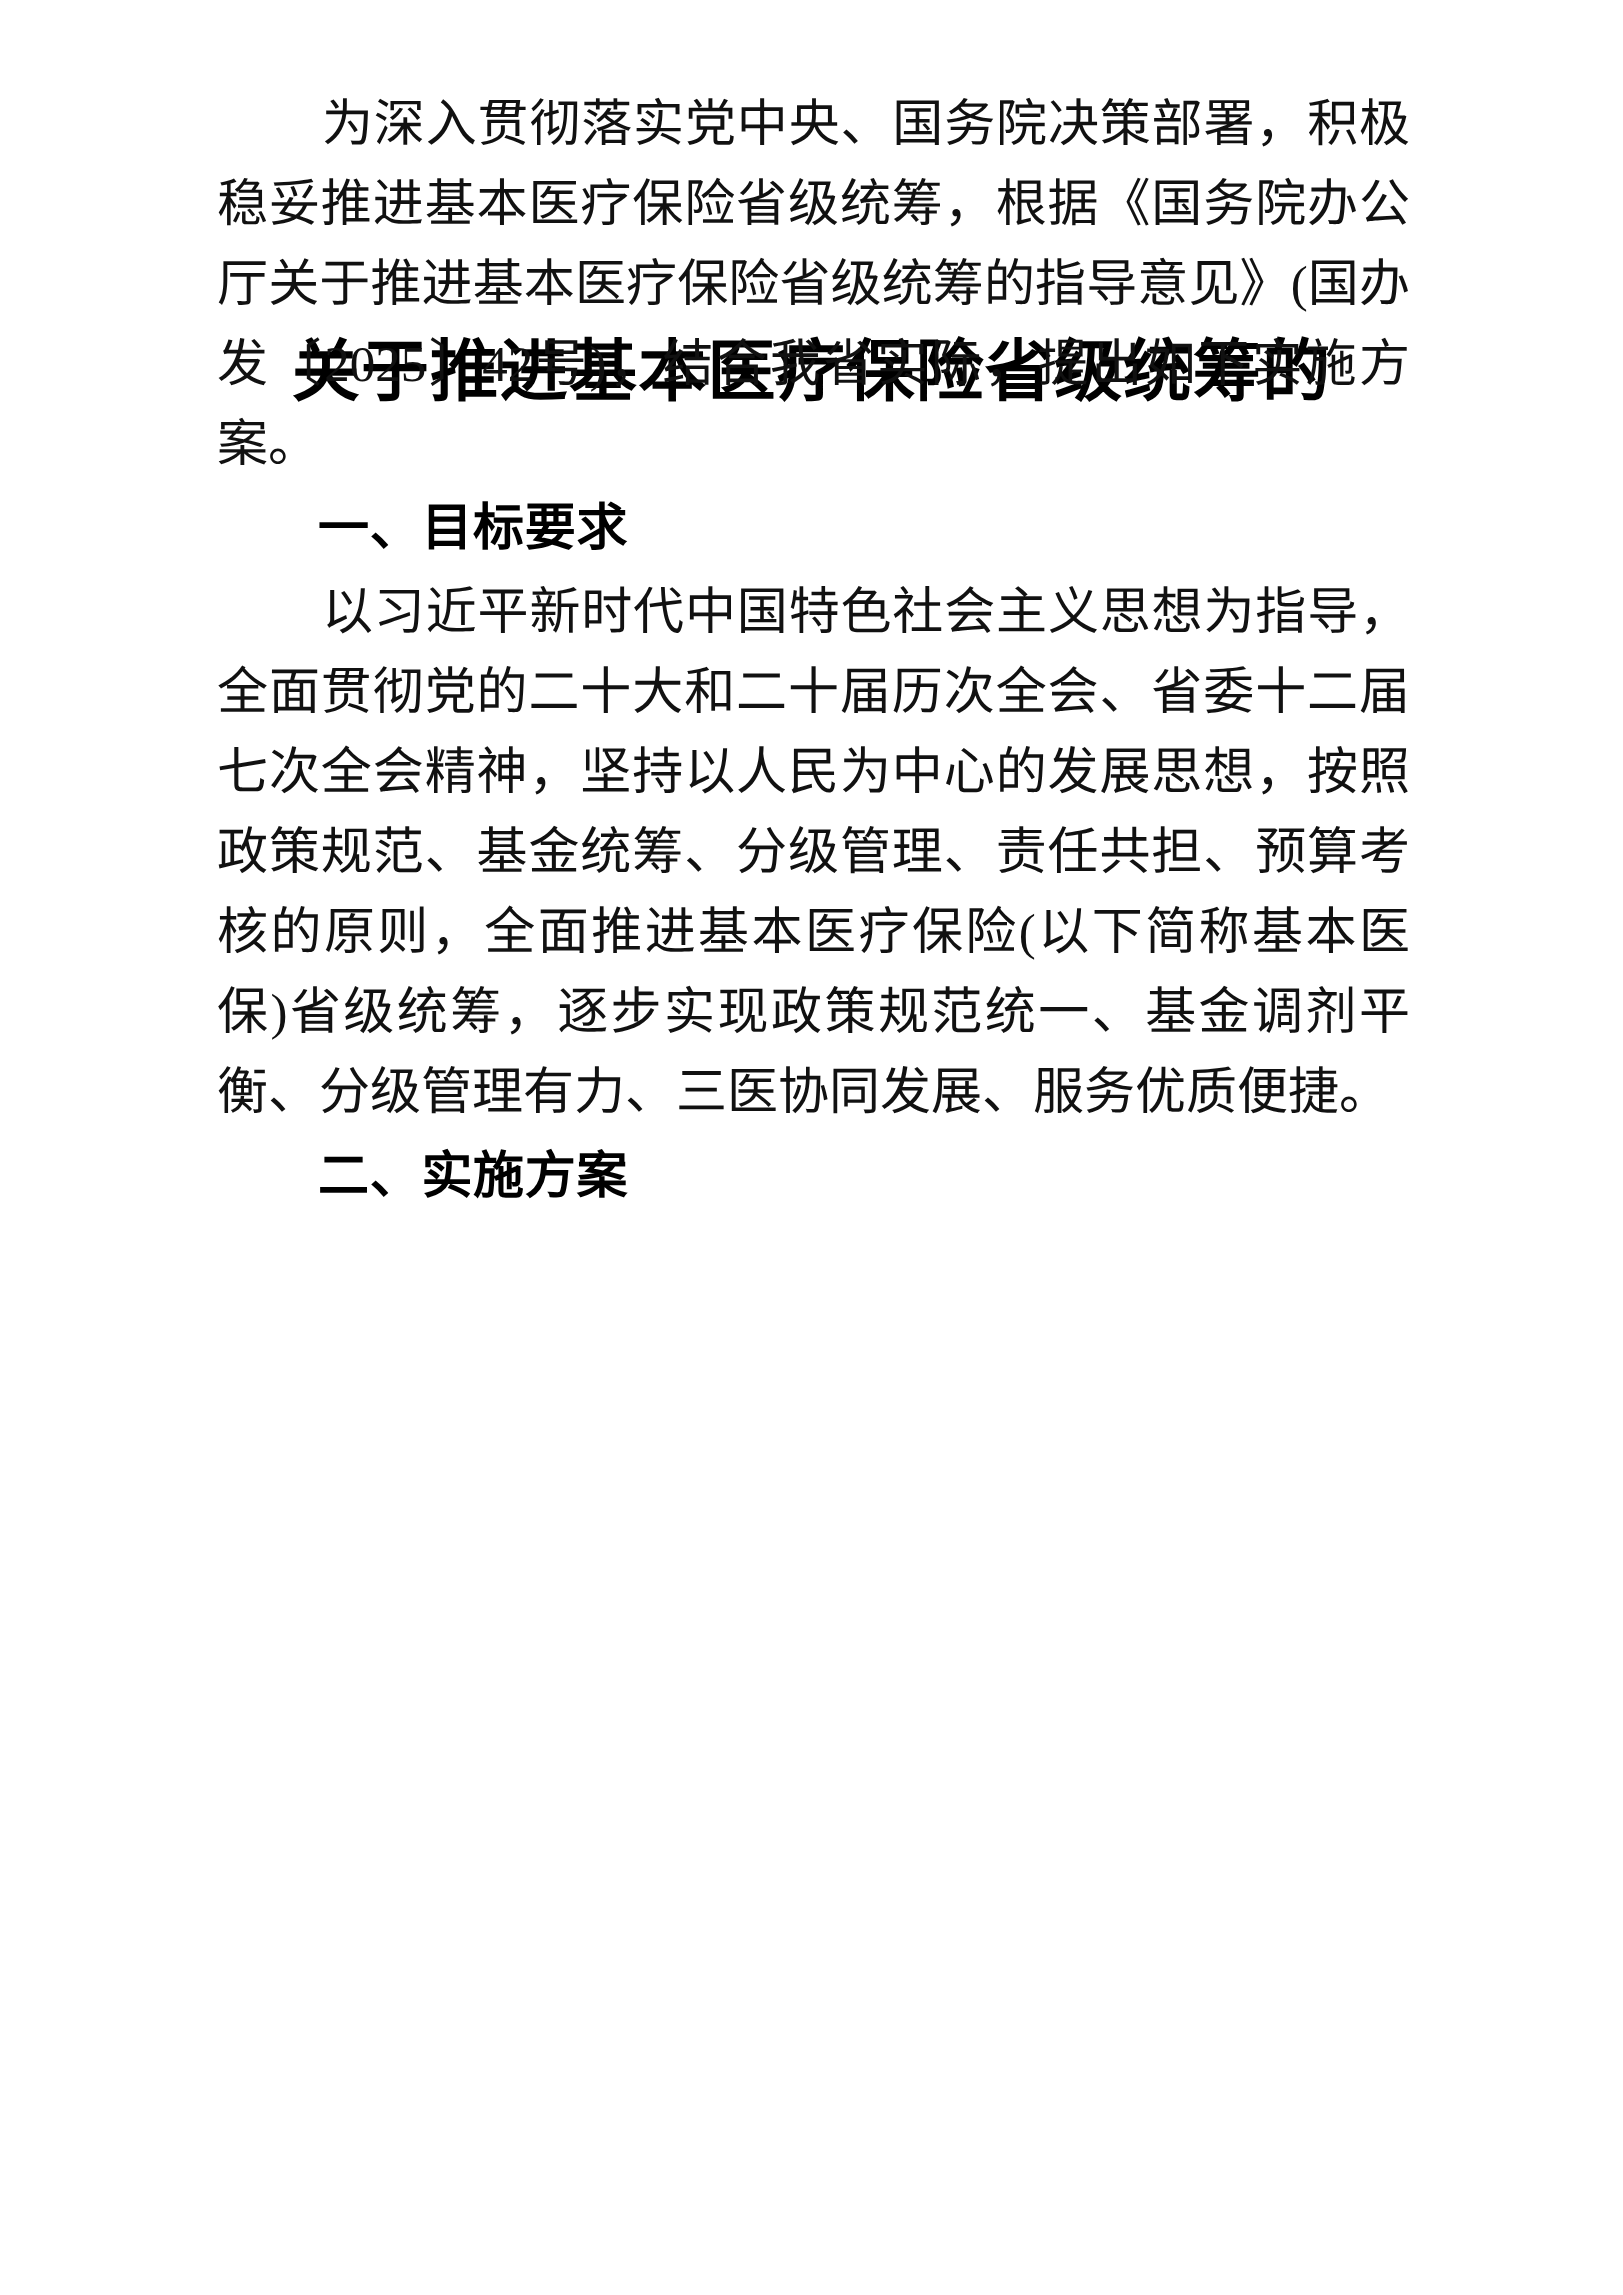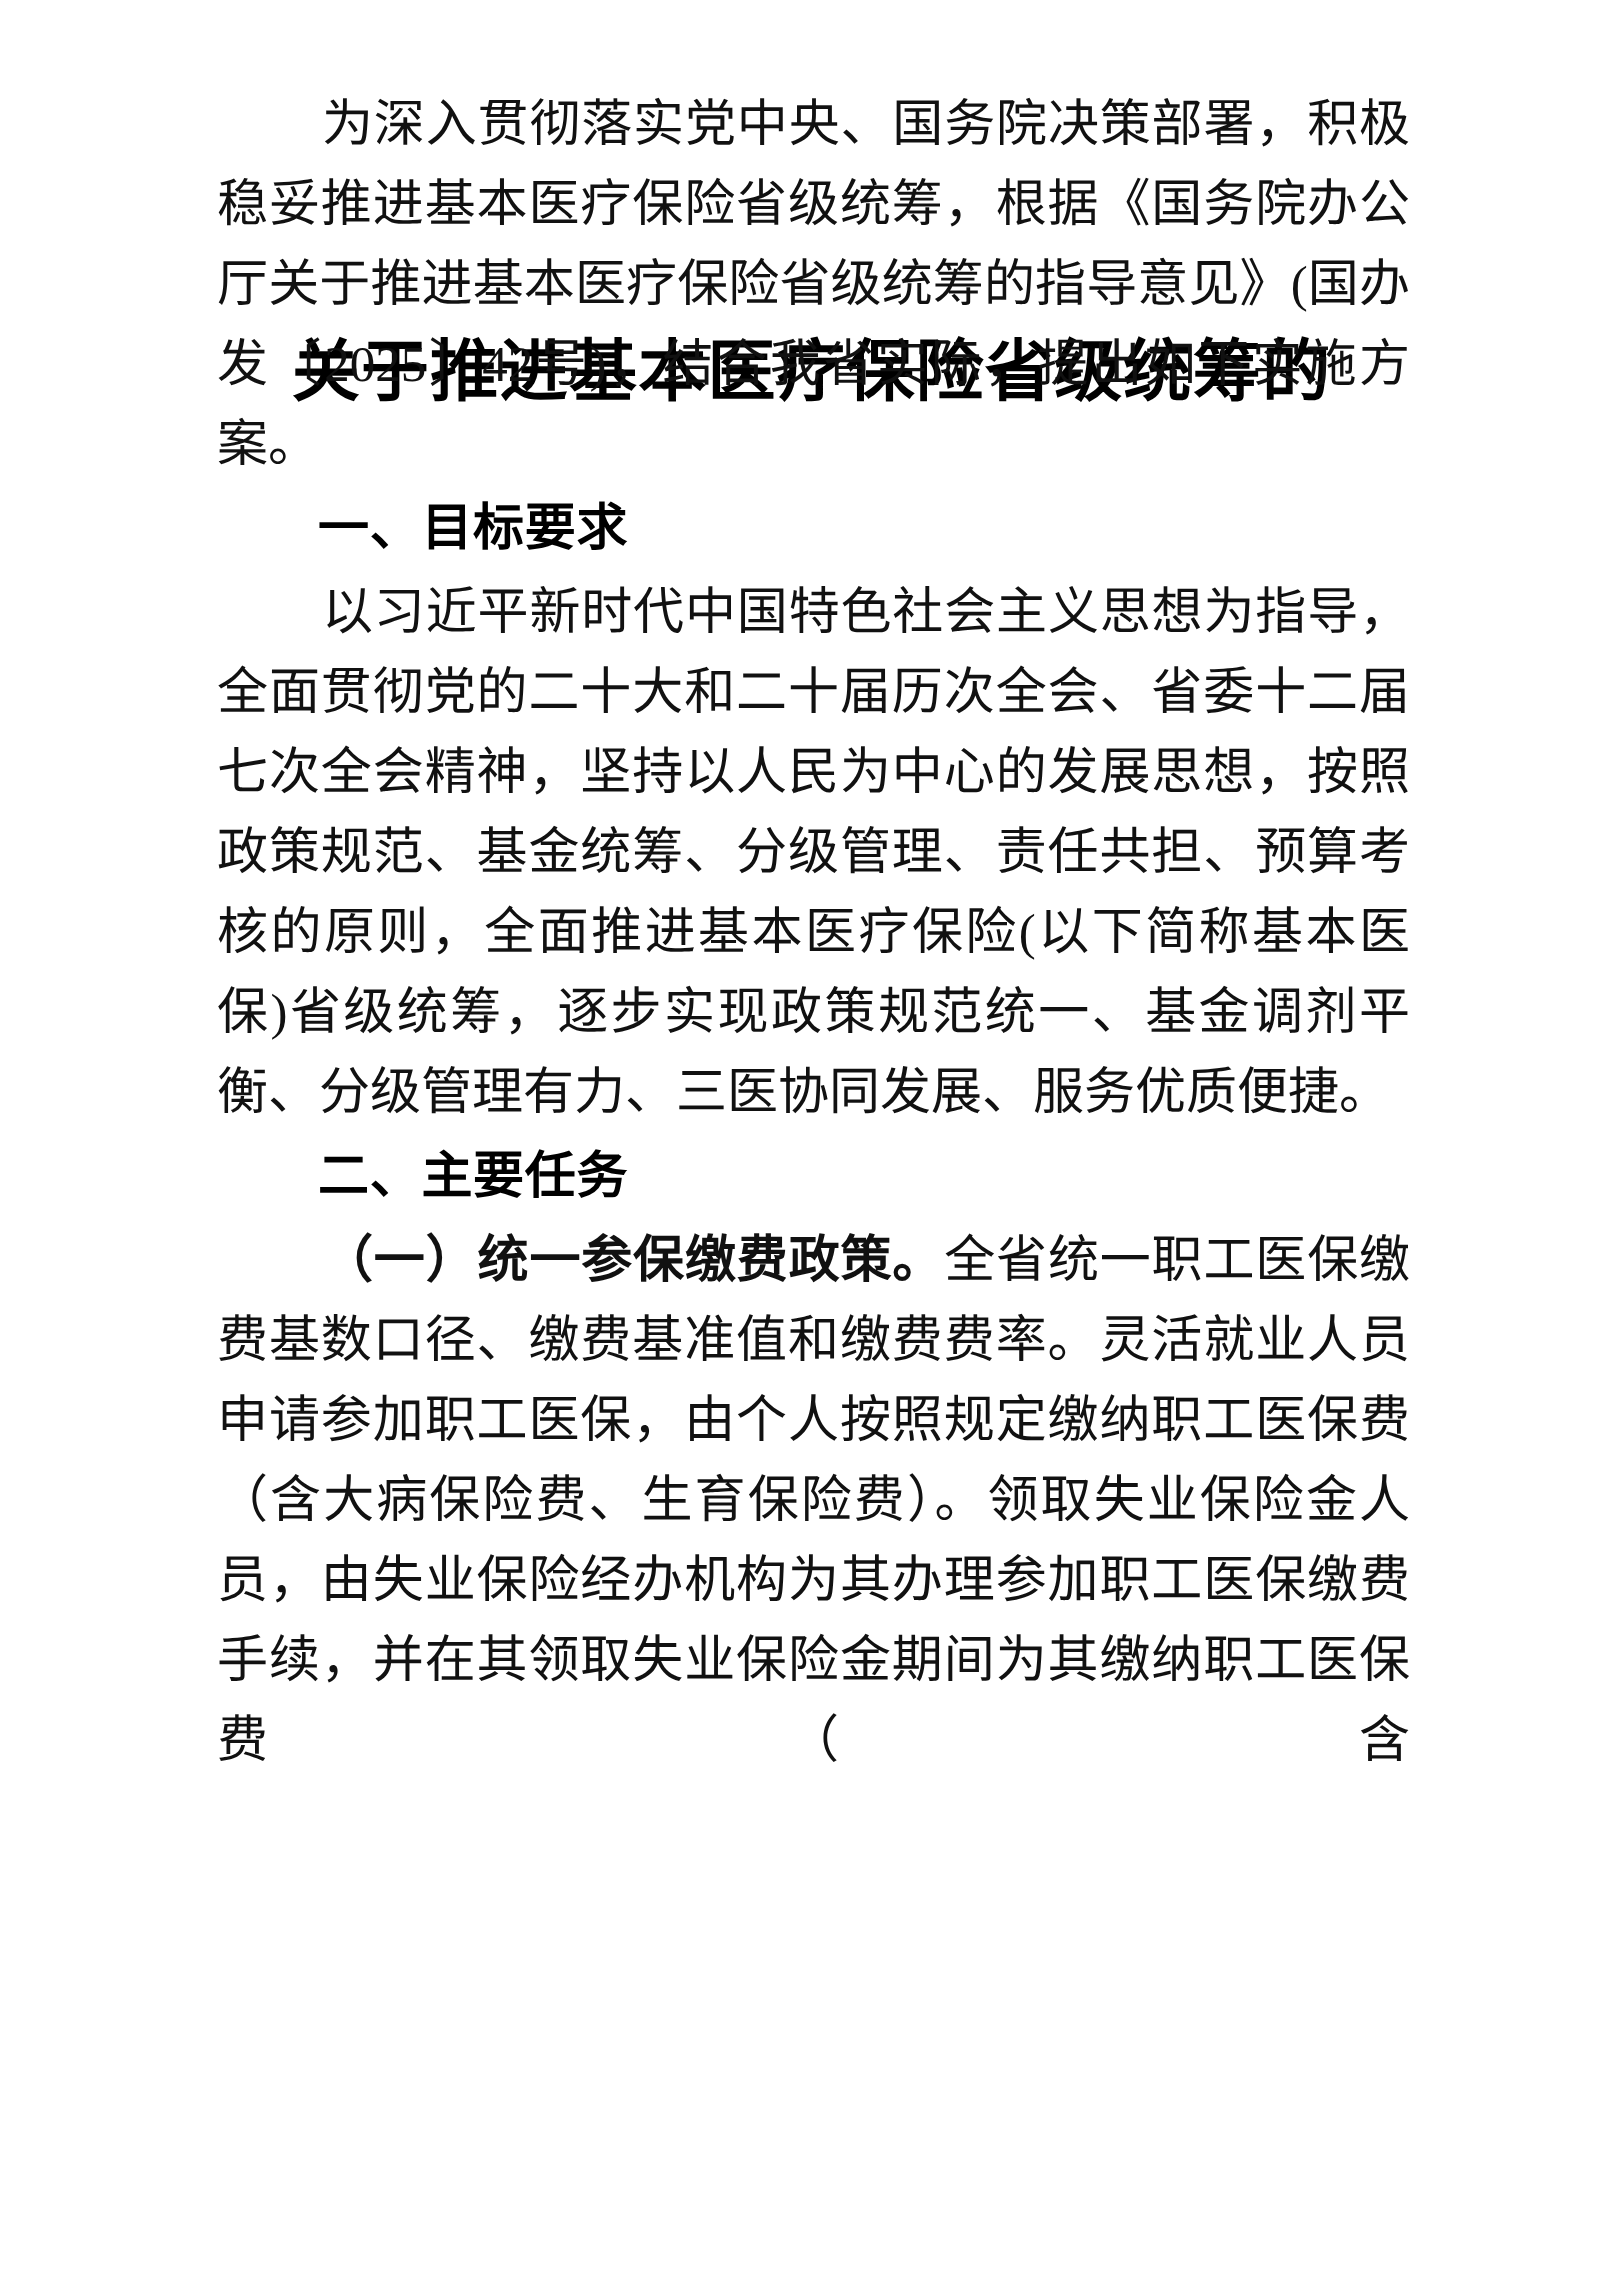--- a/index.html
+++ b/index.html
@@ -93,18 +93,17 @@
 
   <h1 class="doc-title">
     <span class="tline" id="title-l1">关于推进基本医疗保险省级统筹的</span>
   </h1>
 
   <div class="content" id="body-root">
       <div class="title-gap"></div>
       <p class="para">为深入贯彻落实党中央、国务院决策部署，积极稳妥推进基本医疗保险省级统筹，根据《国务院办公厅关于推进基本医疗保险省级统筹的指导意见》(国办发〔2025〕42号)，结合我省实际，提出如下实施方案。</p>
       <h2 class="heading">一、目标要求</h2>
       <p class="para">以习近平新时代中国特色社会主义思想为指导，全面贯彻党的二十大和二十届历次全会、省委十二届七次全会精神，坚持以人民为中心的发展思想，按照政策规范、基金统筹、分级管理、责任共担、预算考核的原则，全面推进基本医疗保险(以下简称基本医保)省级统筹，逐步实现政策规范统一、基金调剂平衡、分级管理有力、三医协同发展、服务优质便捷。</p>
-      <h2 class="heading">二、主要任务</h2>
-      <p class="para clipped"><span class="lead">（一）统一参保缴费政策。</span><span>全省统一职工医保缴费基数口径、缴费基准值和缴费费率。灵活就业人员申请参加职工医保，由个人按照规定缴纳职工医保费（含大病保险费、生育保险费）。领取失业保险金人员，由失业保险经办机构为其办理参加职工医保缴费手续，并在其领取失业保险金期间为其缴纳职工医保费（含</span></p>
+      <h2 class="heading">二、实施方案</h2>
     </div>
 
 </div>
 
 
 </body></html>

